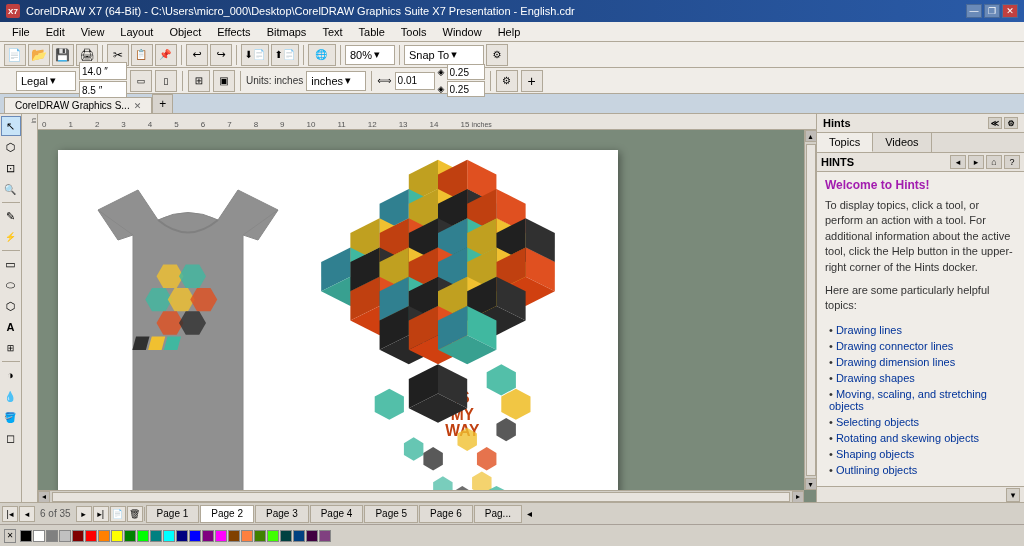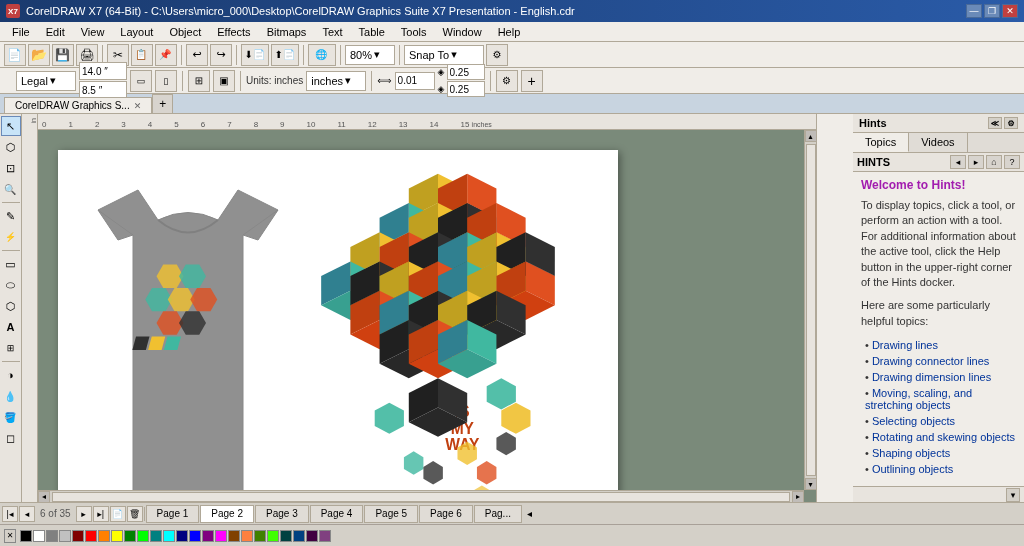--- a/index.html
+++ b/index.html
@@ -168,33 +168,32 @@
     }
 
     
     #tshirt-area {
       position: absolute;
       left: 30px; top: 10px;
       width: 200px; height: 370px;
     }
     #geometric-art {
       position: absolute;
-      left: 210px; top: 19px;
+      left: 210px; top: 5px;
       width: 340px; height: 370px;
       overflow: hidden;
     }
 
     
     #right-panel {
       width: 200px;
       background: #f0ede8;
       border-left: 1px solid #b0a898;
       display: flex;
       flex-direction: column;
-      padding-left: 36px;
     }
     #hints-header {
       background: #e8e4de;
       padding: 3px 6px;
       font-weight: bold;
       font-size: 11px;
       border-bottom: 1px solid #b0a898;
       display: flex;
       justify-content: space-between;
       align-items: center;
@@ -703,20 +702,21 @@
     </div>
 
     <div id="hints-content">
       <h3>Welcome to Hints!</h3>
       <p>To display topics, click a tool, or perform an action with a tool. For additional information about the active tool, click the Help button in the upper-right corner of the Hints docker.</p>
       <p>Here are some particularly helpful topics:</p>
       <ul>
         <li><a href="#">Drawing lines</a></li>
         <li><a href="#">Drawing connector lines</a></li>
         <li><a href="#">Drawing dimension lines</a></li>
+        <li><a href="#">Drawing shapes</a></li>
         <li><a href="#">Moving, scaling, and stretching objects</a></li>
         <li><a href="#">Selecting objects</a></li>
         <li><a href="#">Rotating and skewing objects</a></li>
         <li><a href="#">Shaping objects</a></li>
         <li><a href="#">Outlining objects</a></li>
 
       </ul>
     </div>
 
     <div style="height:16px; background:#e8e4de; border-top:1px solid #b0a898; display:flex; align-items:center; justify-content:flex-end; padding-right:4px;">

